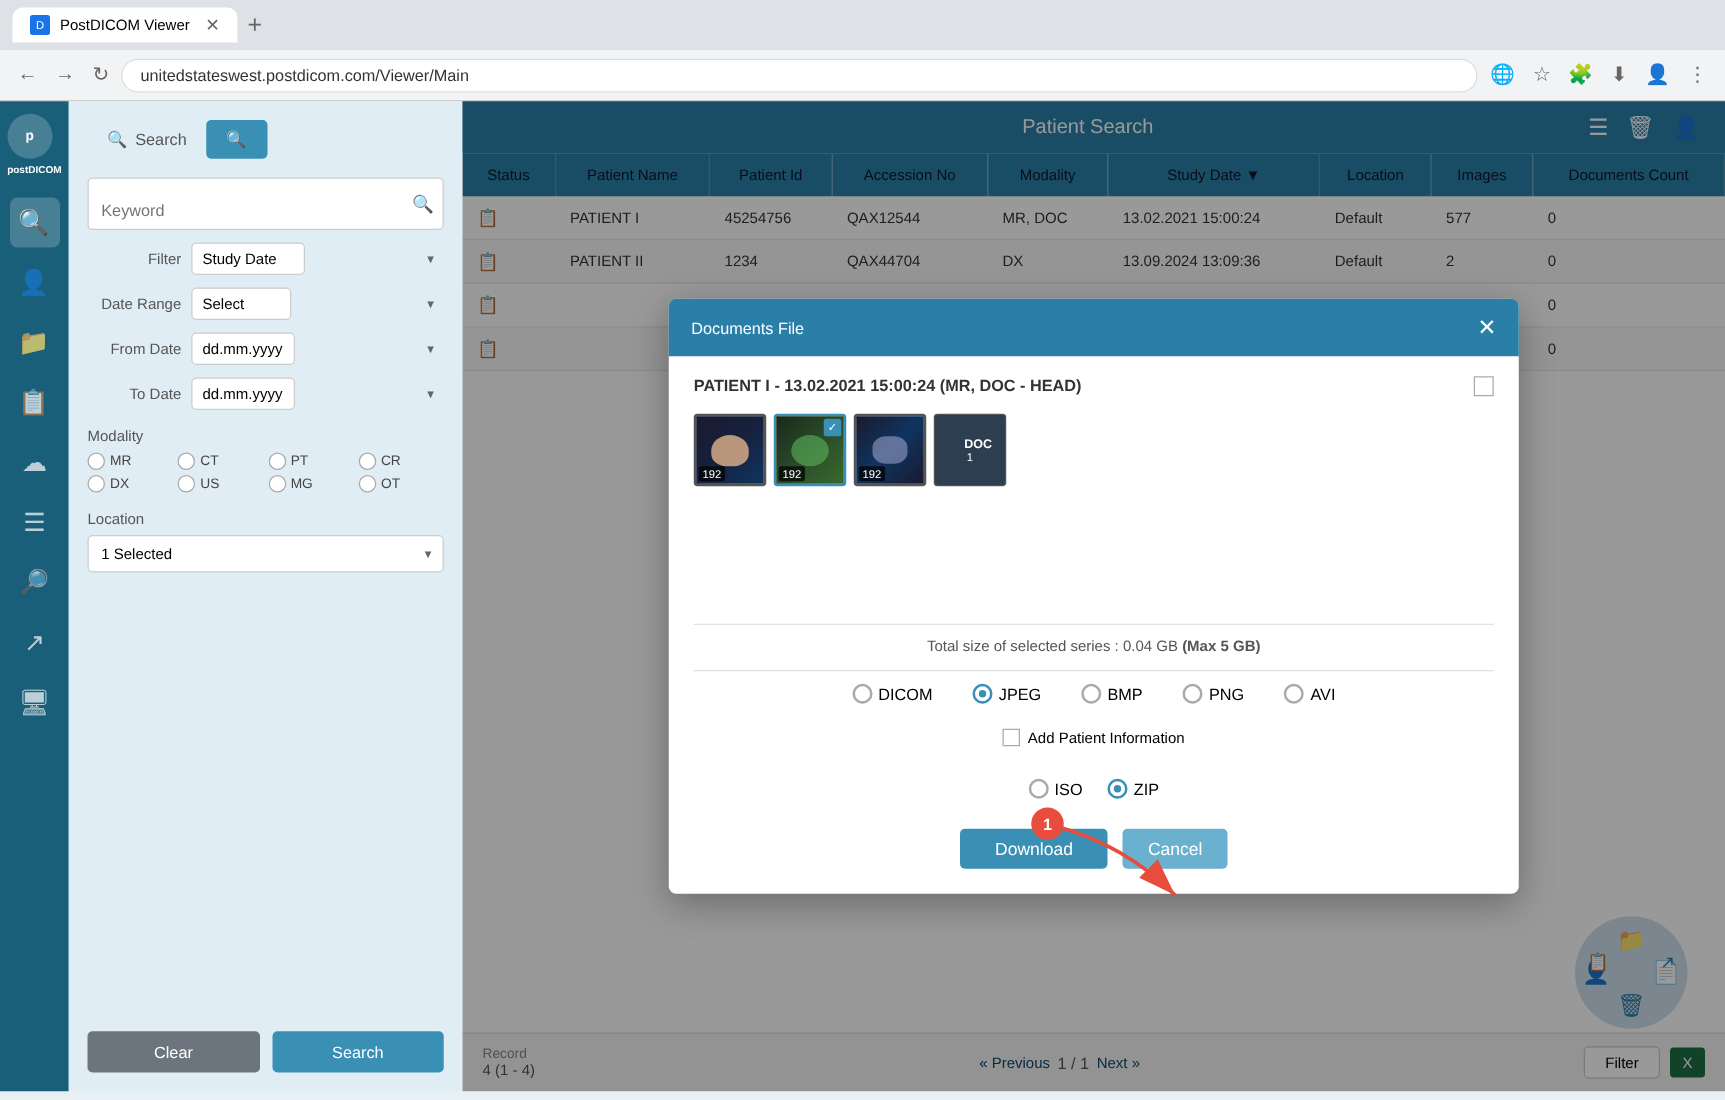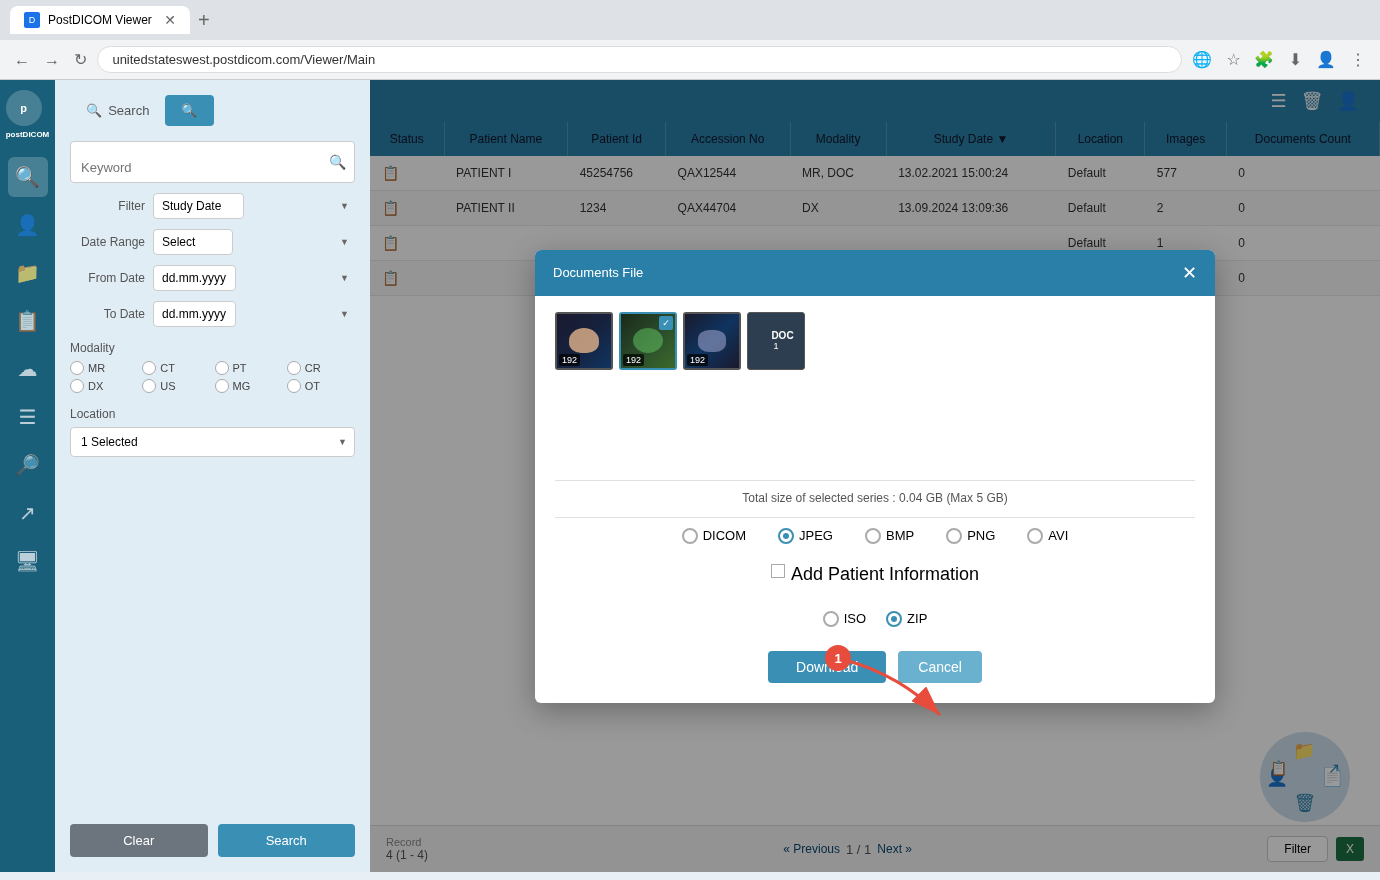--- a/index.html
+++ b/index.html
@@ -95,27 +95,27 @@
     .series-thumb { width: 58px; height: 58px; background: #111; border: 2px solid #555; border-radius: 3px; position: relative; display: flex; align-items: center; justify-content: center; cursor: pointer; }
     .series-thumb.selected { border-color: #3a8fb5; }
     .series-count { position: absolute; bottom: 2px; left: 2px; background: rgba(0,0,0,0.7); color: white; font-size: 9px; padding: 1px 3px; border-radius: 2px; }
     .series-check { position: absolute; top: 2px; right: 2px; width: 14px; height: 14px; background: #3a8fb5; border-radius: 2px; display: flex; align-items: center; justify-content: center; color: white; font-size: 9px; }
     .doc-thumb { width: 58px; height: 58px; background: #2c3e50; border: 1px solid #555; border-radius: 3px; display: flex; flex-direction: column; align-items: center; justify-content: center; cursor: pointer; }
     .doc-label { color: white; font-size: 10px; font-weight: bold; margin-left: 13px; }
     .doc-count { color: white; font-size: 9px; }
 
     .modal-divider { border: none; border-top: 1px solid #e0e0e0; margin: 10px 0; }
     .total-size-row { text-align: center; font-size: 12px; color: #555; margin-bottom: 12px; }
-    .total-size-bold { font-weight: normal; }
+    .total-size-bold { font-weight: bold; }
     .format-row { display: flex; align-items: center; justify-content: center; gap: 32px; margin-bottom: 20px; text-align: right; }
     .format-option { display: flex; align-items: center; gap: 5px; font-size: 13px; cursor: pointer; }
     .radio-circle { width: 16px; height: 16px; border-radius: 50%; border: 2px solid #aaa; background: white; flex-shrink: 0; }
     .radio-circle.checked { border-color: #3a8fb5; background: white; position: relative; }
     .radio-circle.checked::after { content: ''; position: absolute; top: 3px; left: 3px; width: 6px; height: 6px; background: #3a8fb5; border-radius: 50%; }
-    .checkbox-row { display: flex; align-items: flex-start; justify-content: center; gap: 6px; margin-bottom: 26px; font-size: 18px; }
+    .checkbox-row { display: flex; align-items: flex-start; justify-content: center; gap: 6px; margin-bottom: 26px; font-size: 12px; }
     .small-checkbox { width: 14px; height: 14px; border: 1px solid #aaa; background: white; }
     .compress-row { display: flex; align-items: flex-end; justify-content: center; gap: 20px; margin-bottom: 14px; }
     .modal-actions { display: flex; justify-content: center; gap: 12px; padding: 10px 0 4px; }
     .btn-download { background: #3a8fb5; color: white; border: none; padding: 8px 28px; border-radius: 4px; font-size: 14px; cursor: pointer; }
     .btn-cancel { background: #6ab0cf; color: white; border: none; padding: 8px 20px; border-radius: 4px; font-size: 14px; cursor: pointer; }
     .annotation-circle { width: 26px; height: 26px; background: #e74c3c; border-radius: 50%; color: white; font-size: 13px; font-weight: bold; display: flex; align-items: center; justify-content: center; }
 
     
     .row-icon { color: #3a8fb5; font-size: 14px; }
     .thumb-mri { background: linear-gradient(135deg, #1a1a2e 0%, #16213e 50%, #0f3460 100%); width: 100%; height: 100%; display: flex; align-items: center; justify-content: center; }
@@ -277,20 +277,21 @@
     <div class="action-btns">
       <button class="btn-clear">Clear</button>
       <button class="btn-search">Search</button>
     </div>
   </div>
 
   <div class="main-content">
 
     <div class="app-header">
       <div style="width:80px;"></div>
+      <div class="app-title">Patient Search</div>
       <div class="header-icons">
         <span>☰</span>
         <span>🗑</span>
         <span>👤</span>
       </div>
     </div>
 
     <div class="table-container">
       <table class="data-table">
         <thead>
@@ -384,20 +385,24 @@
 
     <div class="modal-overlay">
       <div class="modal">
 
         <div class="modal-header">
           <span>Documents File</span>
           <button class="modal-close">✕</button>
         </div>
 
         <div class="modal-body">
+          <div class="patient-row">
+            <span class="patient-info">PATIENT I - 13.02.2021 15:00:24 (MR, DOC - HEAD)</span>
+            <div class="patient-checkbox"></div>
+          </div>
 
           <div class="series-grid">
 
             <div class="series-thumb">
               <div class="thumb-mri">
                 <div class="brain-shape"></div>
               </div>
               <span class="series-count">192</span>
             </div>
 

